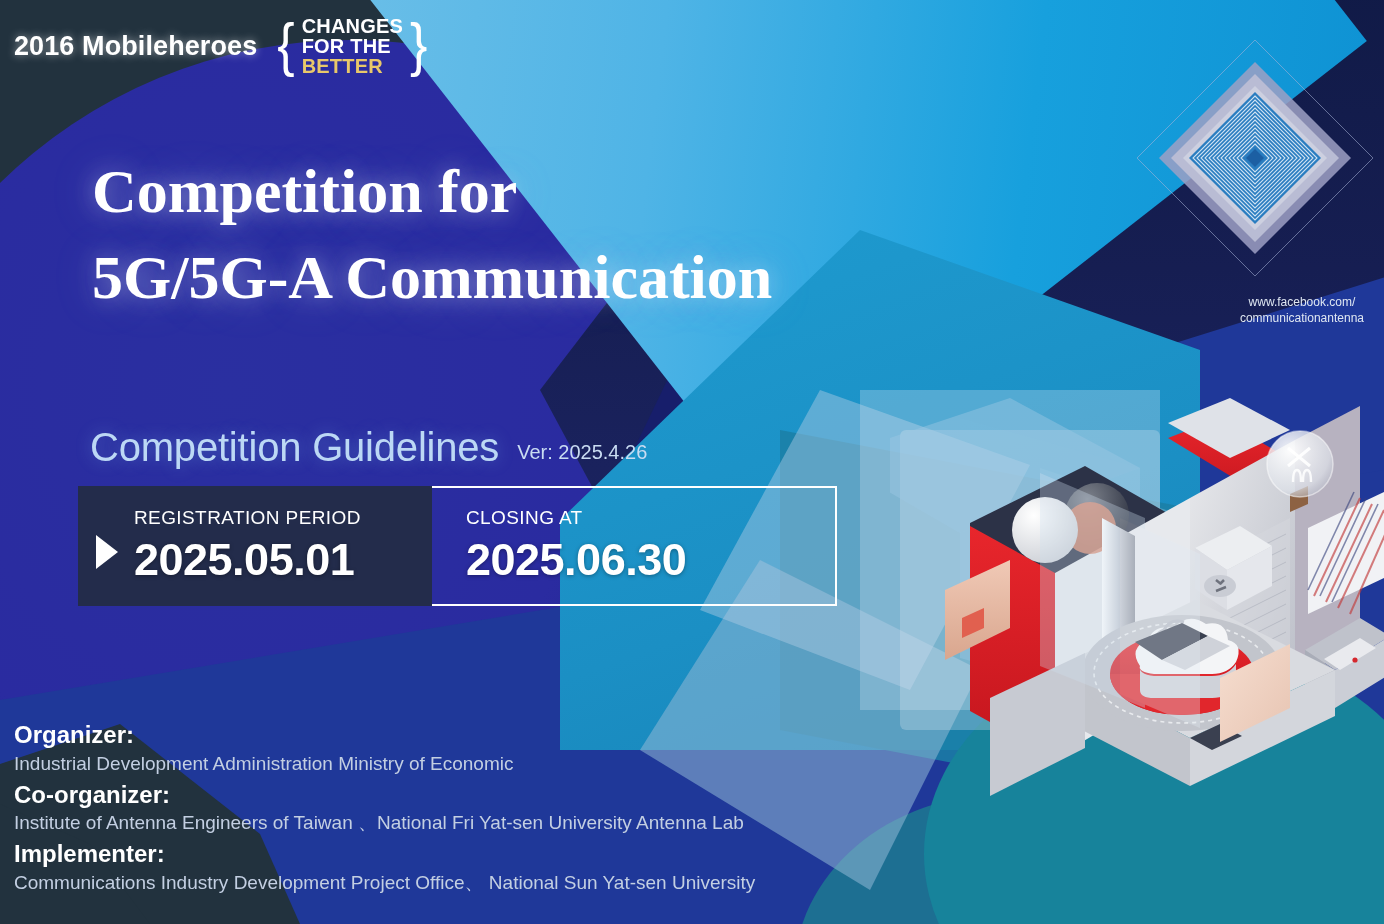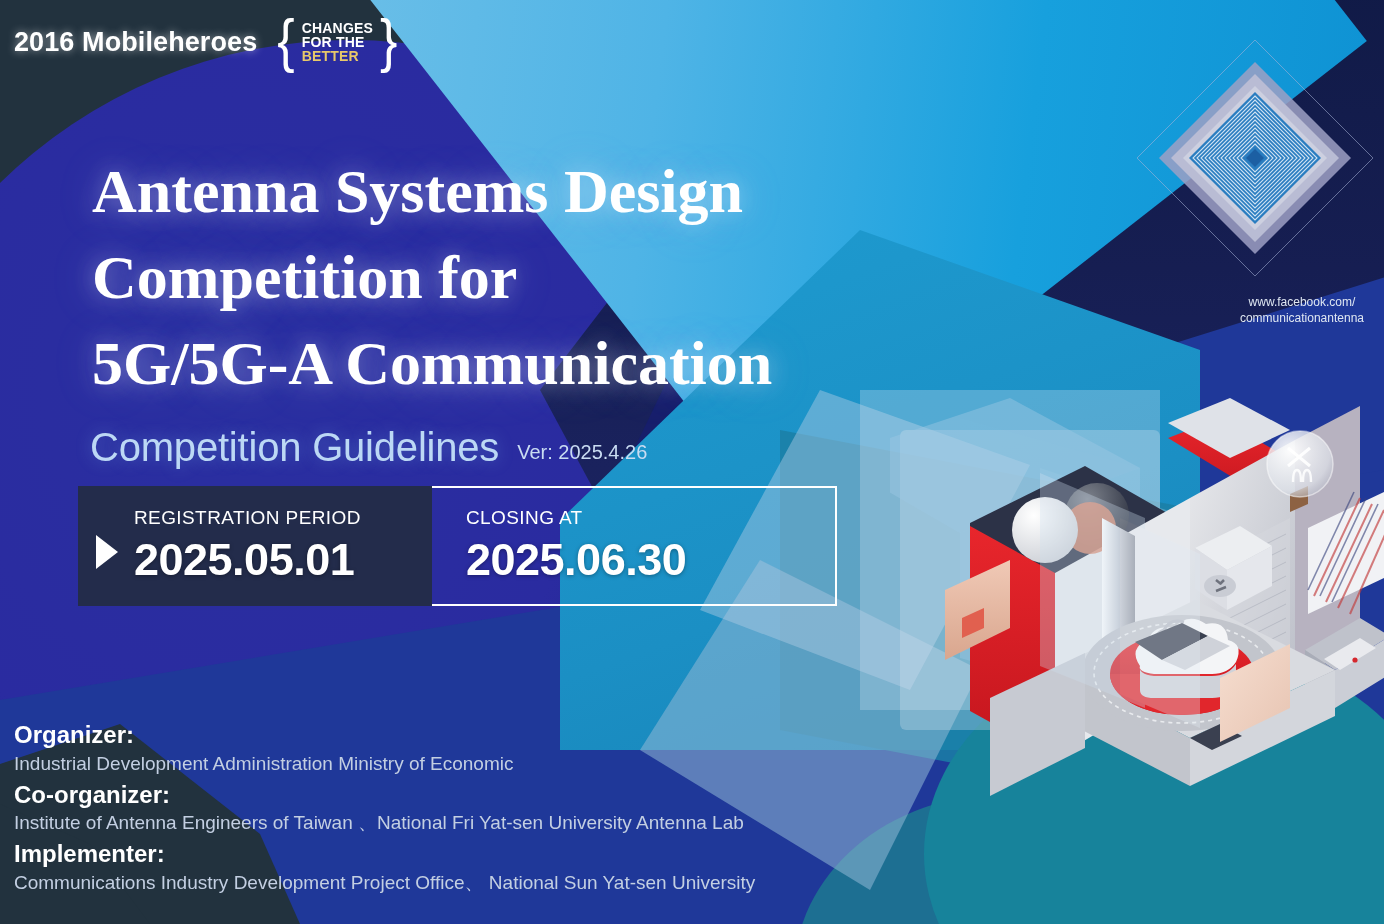--- a/index.html
+++ b/index.html
@@ -131,21 +131,21 @@
   .cfb{
     position:relative; display:flex; align-items:center; gap:7px;
     padding:0 2px;
   }
   .cfb-brace{
     font-size:52px; color:#fff; font-weight:300; line-height:1;
     transform:translateY(-2px) scaleY(1.15);
   }
   .cfb-lines{
     display:flex; flex-direction:column; line-height:1.0;
-    font-weight:bold; font-size:14px; letter-spacing:.2px;justify-content:space-between;
+    font-weight:bold; font-size:20px; letter-spacing:.2px;justify-content:space-between;
   }
   .cfb-l1,.cfb-l2{ color:#fff; }
   .cfb-l3{ color:#e8c86a; }
 
   
   .title{
     position:absolute; left:92px; top:148px; z-index:40;
     font-family:"Liberation Serif", serif;
     font-weight:bold;
     font-size:62px;
@@ -440,21 +440,20 @@
       <span class="cfb-lines">
         <span class="cfb-l1">CHANGES</span>
         <span class="cfb-l2">FOR THE</span>
         <span class="cfb-l3">BETTER</span>
       </span>
       <span class="cfb-brace">}</span>
     </div>
   </div>
 
   <div class="title">
-    <div>Antenna Systems Design</div>
     <div>Competition for</div>
     <div>5G/5G-A Communication</div>
   </div>
 
   <div class="subrow">
     <div class="subtitle">Competition Guidelines</div>
     <div class="ver">Ver: 2025.4.26</div>
   </div>
 
   <div class="datewrap">

